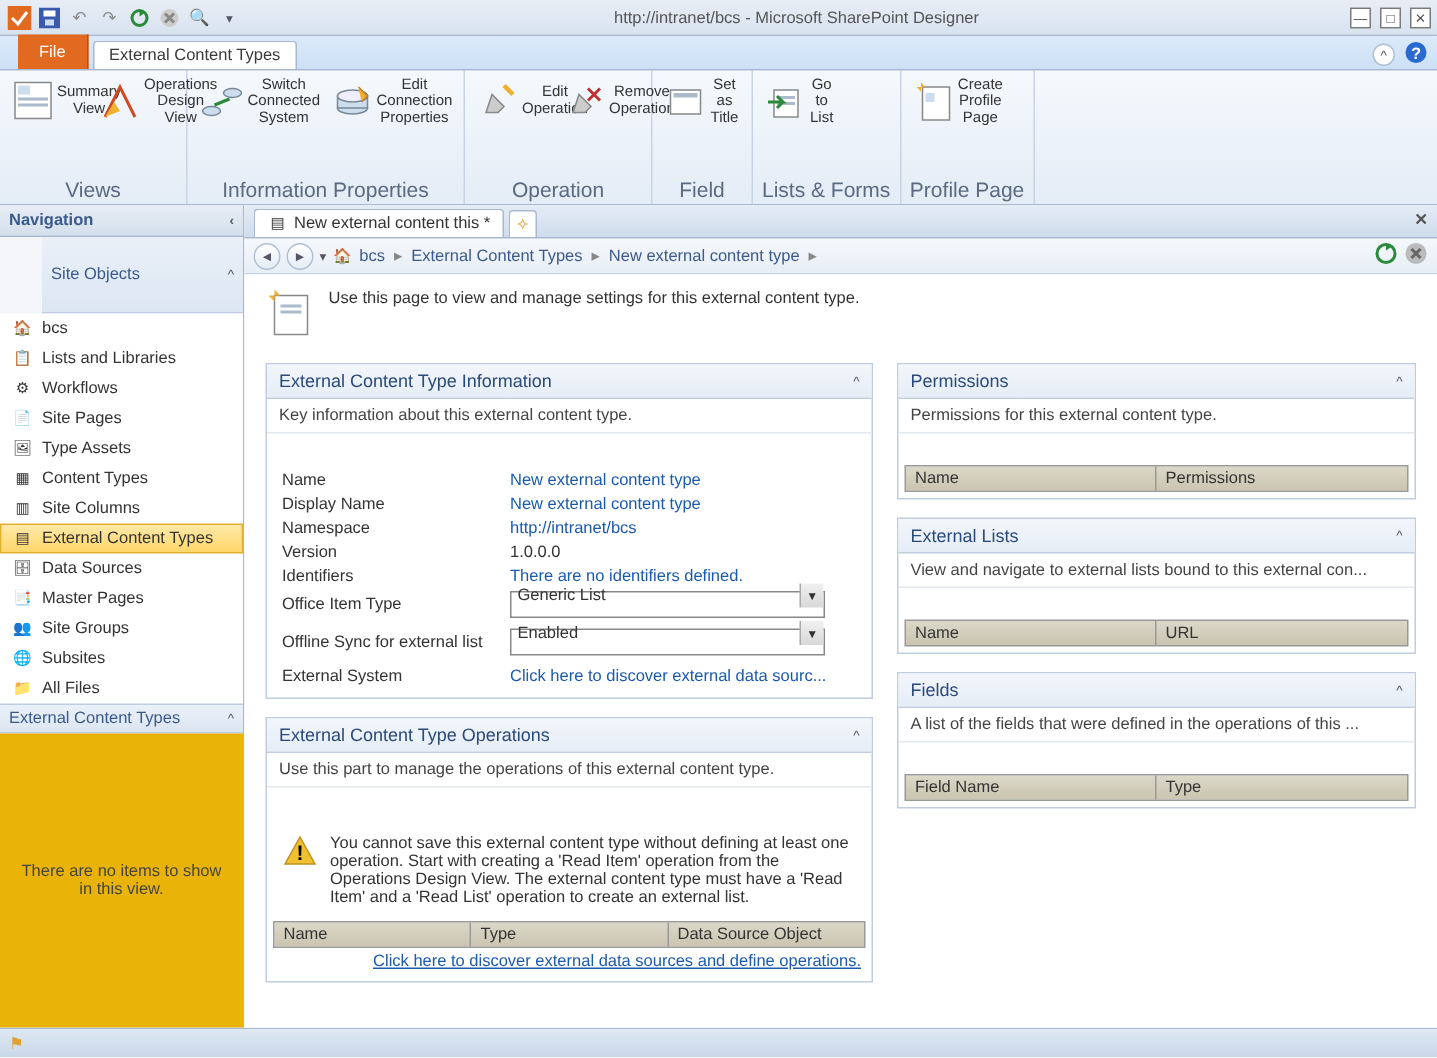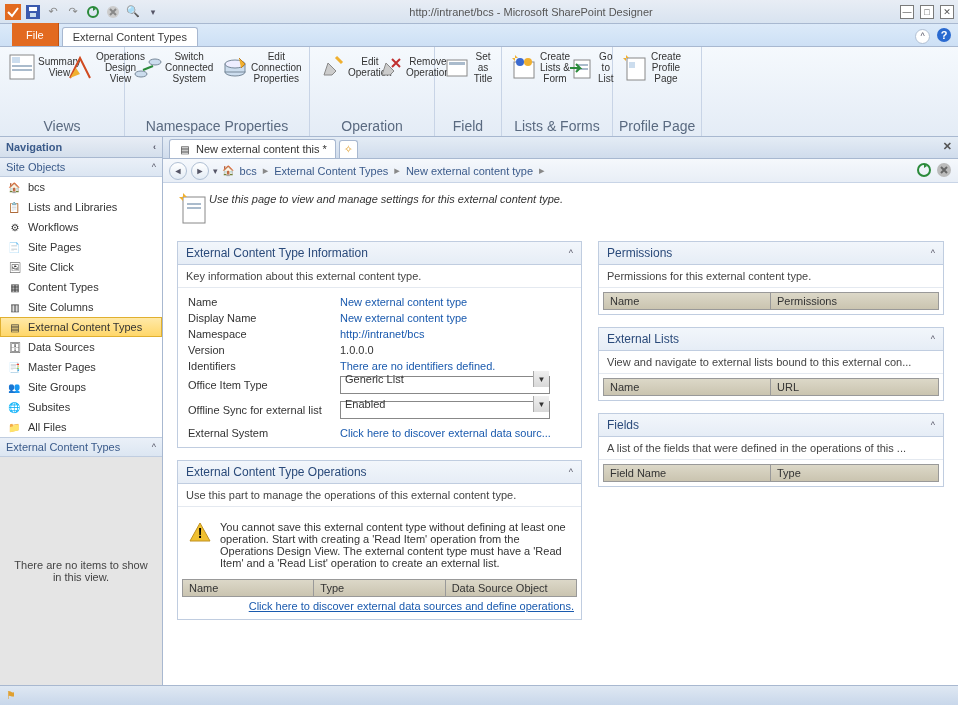--- a/index.html
+++ b/index.html
@@ -25,48 +25,48 @@
 .rgroup-buttons { flex: 1; display: flex; gap: 4px; align-items: flex-start; }
 .rgroup-label { text-align: center; font-size: 14px; color: #5a6a80; padding: 2px 0; }
 .rbtn { display: flex; align-items: center; width: 54px; padding: 2px; text-align: center; font-size: 10px; line-height: 11px; color: #333; gap:2px;}
 .rbtn-wide { width: 84px; }
 .ricon { width: 32px; height: 32px; display:flex; align-items:center; justify-content:center; }
 
 
 .main { display: flex; height: 548px; }
 .nav-pane { width: 163px; border-right: 1px solid #a8b8d0; background: #f4f6fa; display:flex; flex-direction:column;}
 .nav-header { background: linear-gradient(#e8edf5, #d4dfec); border-bottom: 1px solid #a8b8d0; padding: 4px 6px; font-weight: bold; color: #3a5a8a; display:flex; justify-content:space-between; align-items:center;}
-.nav-subheader { background: linear-gradient(#eaf0f8, #dce6f2); border-bottom: 1px solid #c0cde0; padding: 3px 6px; color: #3a5a8a; display:flex; justify-content:space-between; align-items:center;}
+.nav-subheader { background: linear-gradient(#eaf0f8, #dce6f2); border-bottom: 1px solid #c0cde0; padding: 19px 6px; color: #3a5a8a; display:flex; justify-content:space-between; align-items:center;margin-left:28px;}
 .nav-list { background: #fff; flex:0 0 auto;}
 .nav-item { padding: 3px 6px 3px 8px; display: flex; align-items: center; gap: 6px; cursor: default; }
 .nav-item.selected { background: linear-gradient(#ffe9a8, #ffd76a); border:1px solid #e0b030; padding:2px 5px 2px 7px;}
 .nav-bottom-header { background: linear-gradient(#eaf0f8, #dce6f2); border-top:1px solid #c0cde0; border-bottom: 1px solid #c0cde0; padding: 3px 6px; color: #3a5a8a; display:flex; justify-content:space-between; align-items:center;}
-.nav-empty { flex:1; background:#e5e5e5; display:flex; align-items:center; justify-content:center; padding:10px; text-align:center; color:#444;}
+.nav-empty { flex:1; background:#eab308; display:flex; align-items:center; justify-content:center; padding:10px; text-align:center; color:#444;}
 
 .content { flex: 1; display: flex; flex-direction: column; background: #fff; }
 .doc-tabs { height: 22px; background: linear-gradient(#e4ecf5, #d0dcec); border-bottom: 1px solid #a8b8d0; display: flex; align-items: flex-end; padding-left: 6px; position:relative;}
 .doc-tab { background: #fff; border: 1px solid #a8b8d0; border-bottom: none; padding: 2px 8px; font-size: 11px; display:flex; align-items:center; gap:4px; border-radius:3px 3px 0 0;}
 .doc-tab-new { margin-left:3px; padding: 2px 4px; }
 .doc-close { position:absolute; right:6px; top:3px; font-weight:bold; color:#555;}
 
 .breadcrumb { height: 24px; background: linear-gradient(#f5f8fc, #e8eef6); border-bottom: 1px solid #c8d4e6; display: flex; align-items: center; padding: 0 6px; gap: 4px; color: #3a5a8a; }
 .bc-btn { width:18px; height:18px; border:1px solid #b0c0d4; border-radius:9px; background:linear-gradient(#fff,#e4ecf5); display:flex;align-items:center;justify-content:center; font-size:9px; color:#556;}
 .bc-sep { color:#888; margin:0 2px;}
 .bc-right { margin-left:auto; display:flex; gap:4px;}
 
 .page-body { flex: 1; overflow: auto; padding: 10px 14px; background: #fff; }
-.page-intro { display: flex; align-items: flex-start; margin-bottom: 14px; font-style: italic; }
+.page-intro { display: flex; gap: 10px; align-items: flex-start; margin-bottom: 14px; }
 .panels { display: flex; gap: 16px; }
 .panels-left { flex: 1; min-width: 0; }
 .panels-right { width: 346px; }
 
 .panel { border: 1px solid #c0cde0; margin-bottom: 12px; }
 .panel-h { background: linear-gradient(#f2f6fb, #e6edf6); border-bottom: 1px solid #c0cde0; padding: 4px 8px; font-size: 12px; color: #2a4a7a; display:flex; justify-content:space-between; align-items:center;}
 .panel-desc { padding: 5px 8px; color: #444; border-bottom: 1px solid #e4e9f0; }
-.panel-body { padding: 6px 10px; }
+.panel-body { padding: 6px 10px; margin-top: 17px; }
 .field-row { display: flex; padding: 2px 0; font-size: 11px; }
 .field-label { width: 152px; color: #333; }
 .field-value { flex: 1; color: #1a5aae; }
 .field-value a { color: #1a5aae; text-decoration: none; }
 .combo { border:1px solid #888; background:#fff; height:18px; display:flex; align-items:center; width:210px; padding:0 0 12px 4px; justify-content:space-between;}
 .combo-arrow { width:16px; height:16px; background:linear-gradient(#f0f0f0,#d8d8d8); border-left:1px solid #aaa; display:flex;align-items:center;justify-content:center; font-size:8px;}
 
 .grid-header { display: flex; background: linear-gradient(#dcd8c8, #cac4b0); border: 1px solid #999; }
 .grid-header .gh { padding: 2px 6px; border-right: 1px solid #999; font-size:11px; color:#333;}
 .grid-header .gh:last-child { border-right:none; }
@@ -185,21 +185,21 @@
             <svg width="28" height="28">
               <ellipse cx="14" cy="18" rx="10" ry="4" fill="#cde" stroke="#789"></ellipse>
               <rect x="4" y="10" width="20" height="8" fill="#cde" stroke="#789"></rect>
               <ellipse cx="14" cy="10" rx="10" ry="4" fill="#eef" stroke="#789"></ellipse>
               <path d="M18 4 L24 10 L20 14" fill="#f0b030" stroke="#c08020"></path>
             </svg>
           </div>
           <span>Edit Connection Properties</span>
         </div>
     </div>
-    <div class="rgroup-label">Namespace Properties</div>
+    <div class="rgroup-label">Information Properties</div>
   </div>
   <div class="rgroup">
     <div class="rgroup-buttons">
       <div class="rbtn">
           <div class="ricon">
             <svg width="28" height="28">
               <path d="M6 22 L10 10 L18 18 L14 22 Z" fill="#ccc" stroke="#888"></path>
               <path d="M18 4 L24 10" stroke="#f0b030" stroke-width="3"></path>
             </svg>
           </div>
@@ -226,31 +226,20 @@
               <rect x="6" y="8" width="16" height="3" fill="#abc"></rect>
             </svg>
           </div>
           <span>Set as Title</span>
         </div>
     </div>
     <div class="rgroup-label">Field</div>
   </div>
   <div class="rgroup">
     <div class="rgroup-buttons">
-      <div class="rbtn">
-          <div class="ricon">
-            <svg width="28" height="28">
-              <rect x="4" y="8" width="20" height="16" fill="#fff" stroke="#888"></rect>
-              <circle cx="10" cy="8" r="4" fill="#3a6ad0"></circle>
-              <circle cx="18" cy="8" r="4" fill="#f0b030"></circle>
-              <path d="M2 4 L8 4 L5 1 L5 7" fill="#f0b030"></path>
-            </svg>
-          </div>
-          <span>Create Lists &amp; Form</span>
-        </div>
       <div class="rbtn" style="width:40px">
           <div class="ricon">
             <svg width="28" height="28">
               <rect x="6" y="6" width="16" height="18" fill="#fff" stroke="#888"></rect>
               <rect x="8" y="10" width="12" height="2" fill="#abc"></rect>
               <rect x="8" y="14" width="12" height="2" fill="#abc"></rect>
               <path d="M2 14 L12 14 L8 10 M12 14 L8 18" stroke="#2a8a3a" stroke-width="2" fill="none"></path>
             </svg>
           </div>
           <span>Go to List</span>
@@ -298,21 +287,21 @@
       <div class="nav-item">
           <span class="mini-icon">⚙</span>
           <span>Workflows</span>
         </div>
       <div class="nav-item">
           <span class="mini-icon">📄</span>
           <span>Site Pages</span>
         </div>
       <div class="nav-item">
           <span class="mini-icon">🖼</span>
-          <span>Site Click</span>
+          <span>Type Assets</span>
         </div>
       <div class="nav-item">
           <span class="mini-icon">▦</span>
           <span>Content Types</span>
         </div>
       <div class="nav-item">
           <span class="mini-icon">▥</span>
           <span>Site Columns</span>
         </div>
       <div class="nav-item selected">

